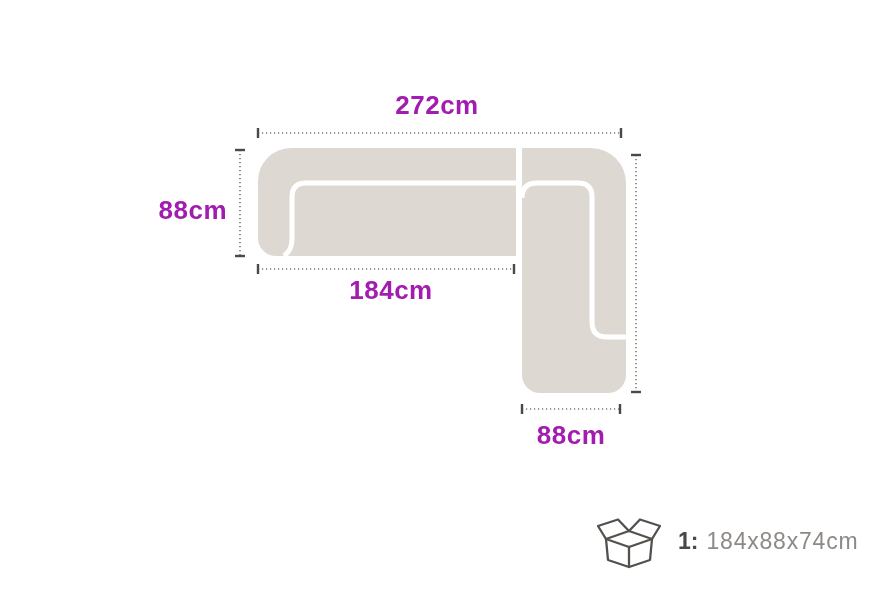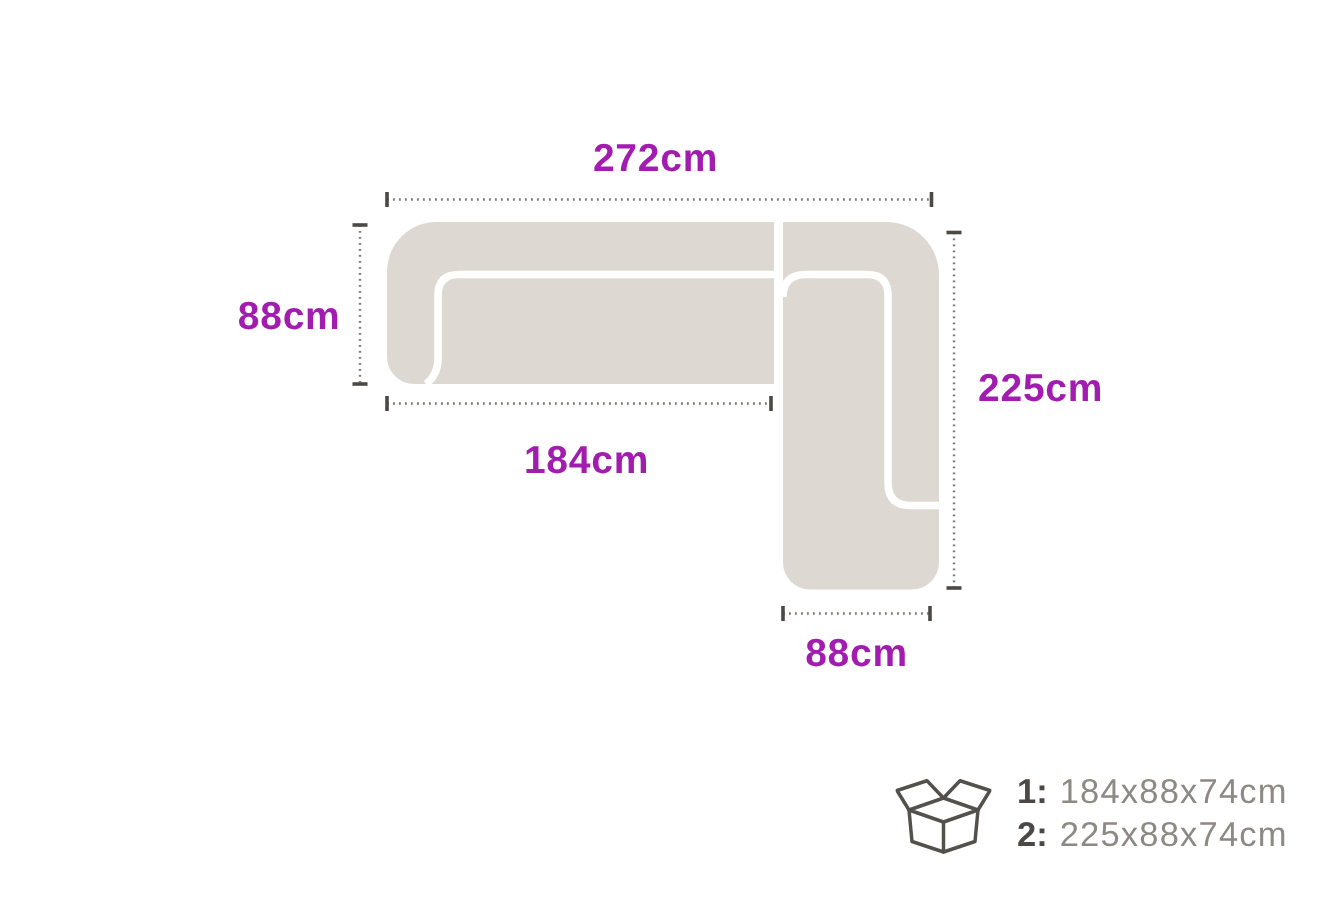--- a/index.html
+++ b/index.html
@@ -8,21 +8,21 @@
     overflow:hidden;font-family:"Liberation Sans",sans-serif;
   }
   .diagram-svg{position:absolute;left:0;top:0;}
   .dim{
     position:absolute;color:#a21caf;font-size:26px;font-weight:600;
     letter-spacing:0.5px;line-height:28px;white-space:nowrap;
   }
   .dim-top{left:337px;top:91px;width:200px;text-align:center;}
   .dim-left{left:77px;top:196px;width:150px;text-align:right;}
   .dim-right{left:652px;top:244px;}
-  .dim-inner{left:291px;top:276px;width:200px;text-align:center;margin-top:16px;}
+  .dim-inner{left:291px;top:276px;width:200px;text-align:center;}
   .dim-bottom{left:471px;top:421px;width:200px;text-align:center;}
   .legend{
     position:absolute;left:597px;top:513px;display:flex;align-items:center;gap:17px;
   }
   .legend-rows{display:flex;flex-direction:column;font-size:23px;line-height:29px;white-space:nowrap;}
   .legend-index{color:#4c4845;font-weight:700;margin-right:8px;}
   .legend-size{color:#8d8984;letter-spacing:0.8px;}
 </style>
 </head>
 <body>
@@ -56,37 +56,33 @@
       <line x1="631" y1="392" x2="641" y2="392"></line>
       <line x1="258" y1="264" x2="258" y2="274"></line>
       <line x1="514" y1="264" x2="514" y2="274"></line>
       <line x1="522" y1="404" x2="522" y2="414"></line>
       <line x1="620" y1="404" x2="620" y2="414"></line>
     </g>
   </svg>
 
   <div class="dim dim-top">272cm</div>
   <div class="dim dim-left">88cm</div>
-  <div class="dim dim-right">225cm</div>
   <div class="dim dim-inner">184cm</div>
   <div class="dim dim-bottom">88cm</div>
 
   <div class="legend">
     <svg width="64" height="56" viewBox="0 0 64 56">
       <g fill="none" stroke="#54504c" stroke-width="2.3" stroke-linejoin="round" stroke-linecap="round">
         <path d="M9 26 L1 13 L21 6.5 L32 18"></path>
         <path d="M55 26 L63 13 L43 6.5 L32 18"></path>
         <path d="M9 26 L32 18 L55 26 L32 34 Z"></path>
         <path d="M9 26 L11 47 L32 54 L53 47 L55 26"></path>
         <path d="M32 34 L32 54"></path>
       </g>
     </svg>
     <div class="legend-rows">
       <div>
         <span class="legend-index">1:</span><span class="legend-size">184x88x74cm</span>
       </div>
-      <div>
-        <span class="legend-index">2:</span><span class="legend-size">225x88x74cm</span>
-      </div>
     </div>
   </div>
 
 </div>
 
 </body></html>

